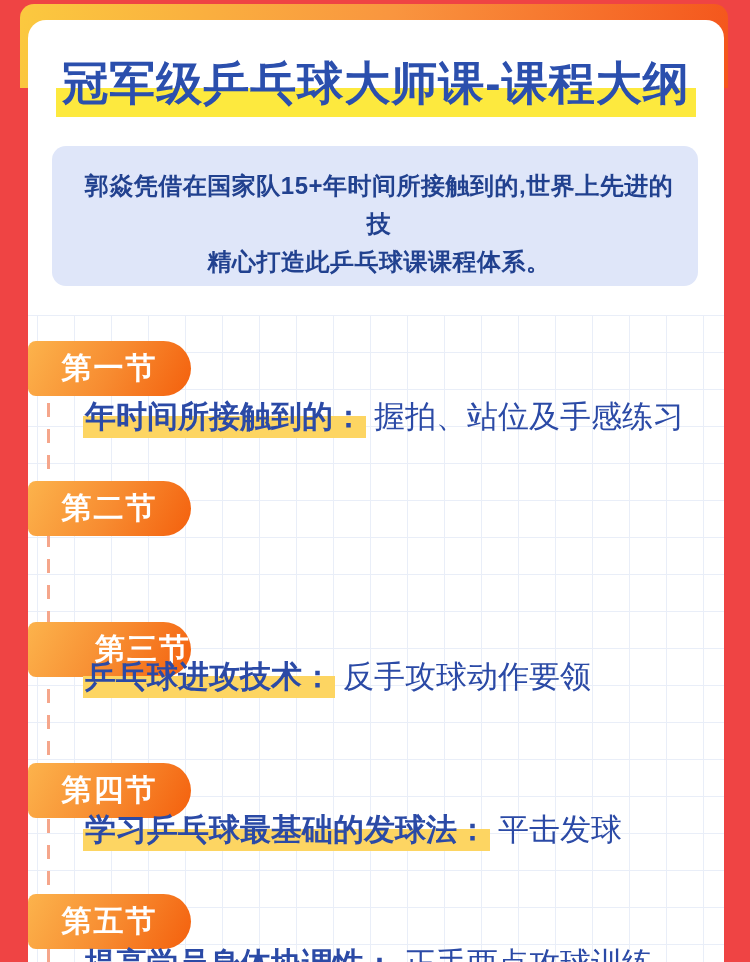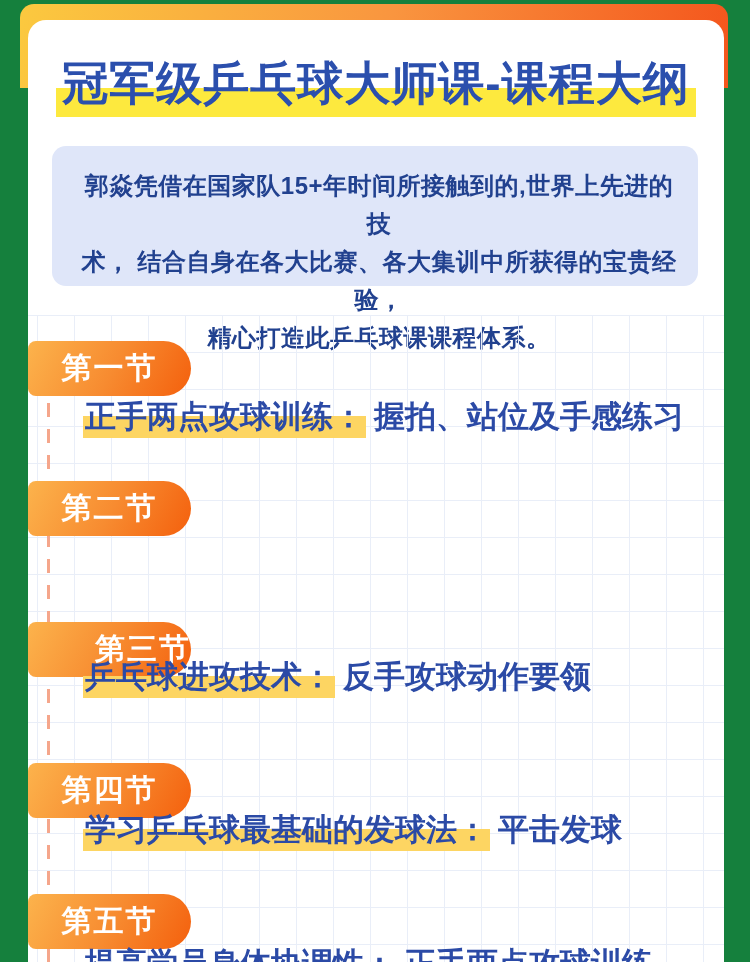--- a/index.html
+++ b/index.html
@@ -1,19 +1,19 @@
 <!DOCTYPE html>
 <html><head>
 <meta charset="utf-8">
 <style>
   html,body{margin:0;padding:0;}
   body{font-family:"Liberation Sans","DejaVu Sans",sans-serif;}
   .page{
     position:relative;width:750px;height:962px;overflow:hidden;
-    background:#15803d;
+    background:#ef4444;
   }
   
   .band{
     position:absolute;left:20px;top:4px;width:708px;height:84px;
     border-radius:14px 14px 0 0;
     background:linear-gradient(100deg,#fbc93f 0%,#f9953f 52%,#f4551c 100%);
     overflow:hidden;
   }
   .ghost{
     position:absolute;left:46px;top:5px;
@@ -63,21 +63,21 @@
   }
   .item{
     position:absolute;left:55px;white-space:nowrap;
     font-size:31px;color:#2b4aa6;line-height:1.15;
   }
   .topic{
     font-weight:bold;
     background:linear-gradient(to bottom,transparent 44%,#fdd562 44%);
     padding:0 2px 4px 2px;
   }
-  .detail{font-weight:700;margin-left:8px;}
+  .detail{font-weight:400;margin-left:8px;}
   .pill.p1{top:2px;}  .item.i1{top:84px;}
   .pill.p2{top:142px;} .item.i2{top:224px;}
   .pill.p3{top:283px;justify-content:flex-end;} .item.i3{top:344px;}
   .pill.p4{top:424px;align-items:center;} .item.i4{top:497px;}
   .pill.p5{top:555px;text-align:center;} .item.i5{top:631px;}
 </style>
 </head>
 <body>
 
 <div class="page">
@@ -85,31 +85,30 @@
   <div class="band">
     <div class="ghost">TABLE TENNIS</div>
   </div>
 
   <div class="card">
 
     <h1 class="title"><span class="hl-title">冠军级乒乓球大师课-课程大纲</span></h1>
 
     <div class="desc">
       <div>郭焱凭借在国家队15+年时间所接触到的,世界上先进的技</div>
-      <div>术， 结合自身在各大比赛、各大集训中所获得的宝贵经验，</div>
       <div>精心打造此乒乓球课课程体系。</div>
     </div>
 
     <div class="grid-area">
       <div class="dash-line"></div>
 
       <div class="pill p1">
           <span>第一节</span>
         </div>
-      <div class="item i1"><span class="topic">正手两点攻球训练：</span><span class="detail">握拍、站位及手感练习</span></div>
+      <div class="item i1"><span class="topic">年时间所接触到的：</span><span class="detail">握拍、站位及手感练习</span></div>
 
       <div class="pill p2">
           <span>第二节</span>
         </div>
 
       <div class="pill p3">
           <span>第三节</span>
         </div>
       <div class="item i3"><span class="topic">乒乓球进攻技术：</span><span class="detail">反手攻球动作要领</span></div>
 

